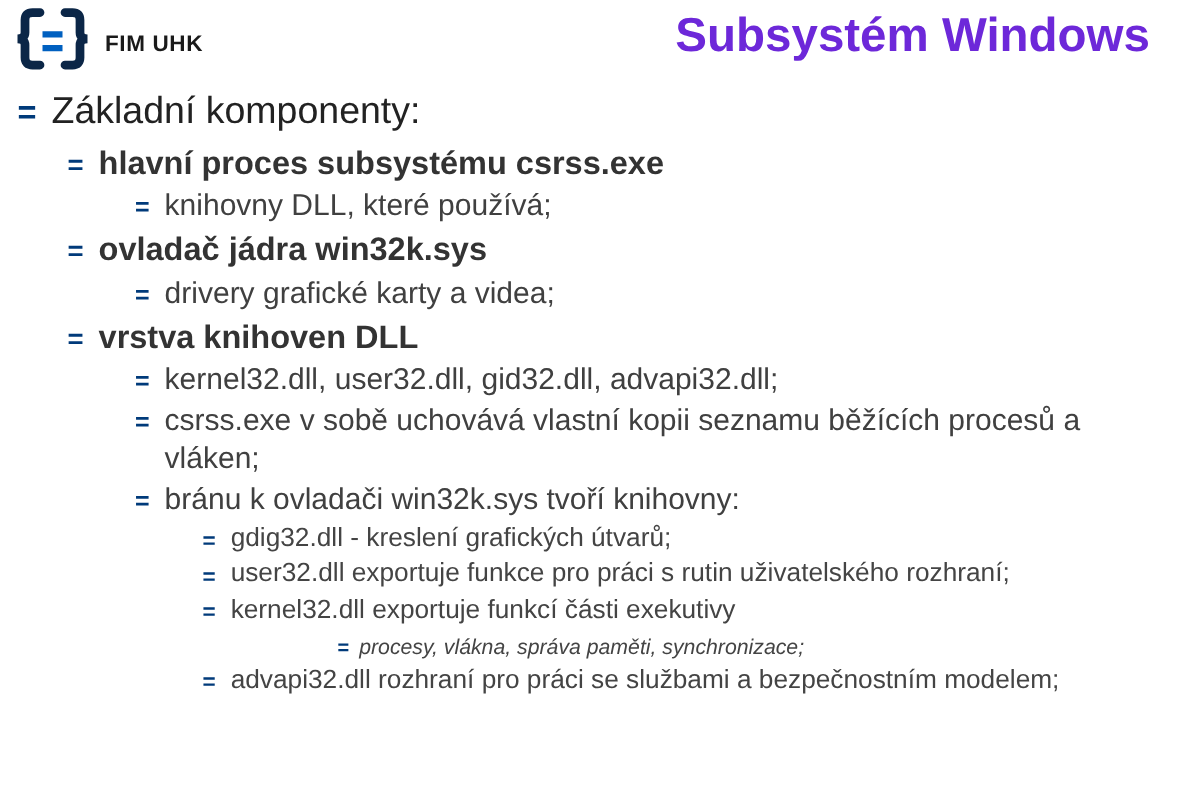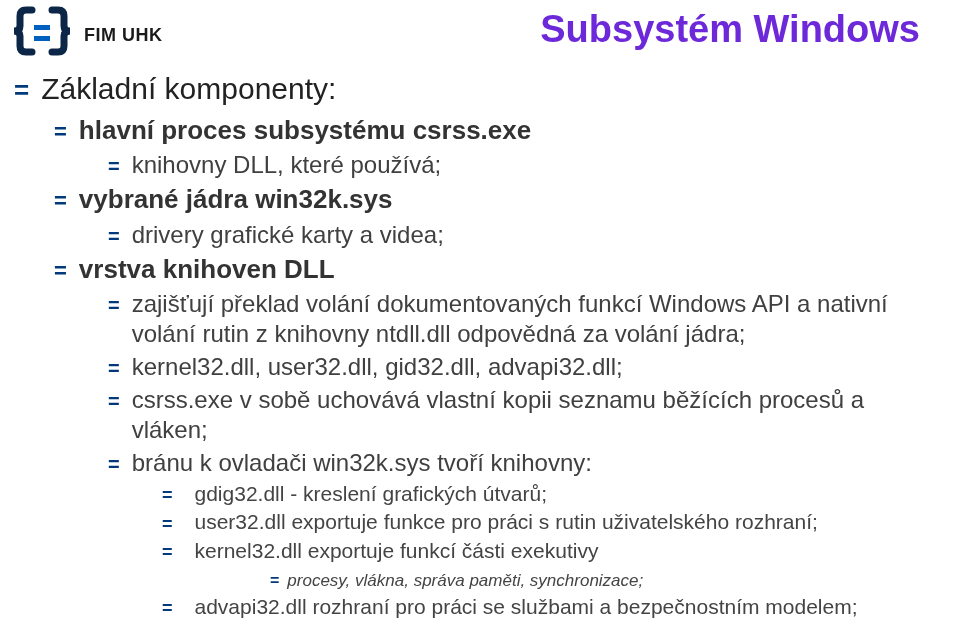--- a/index.html
+++ b/index.html
@@ -23,21 +23,21 @@
   .l0 .txt { font-size: 30px; color: #222; }
 
   .l1 { display: flex; align-items: baseline; gap: 12px; margin-left: 40px; margin-bottom: 4px; font-weight: bold; }
   .l1 .bullet::before { content: "="; color: #003a7a; font-weight: 700; font-size: 22px; line-height: 1; }
   .l1 .txt { font-size: 26px; color: #333; }
 
   .l2 { display: flex; align-items: baseline; gap: 12px; margin-left: 94px; margin-bottom: 3px; }
   .l2 .bullet::before { content: "="; color: #003a7a; font-weight: 700; font-size: 20px; line-height: 1; }
   .l2 .txt { font-size: 24px; color: #404040; }
 
-  .l3 { display: flex; align-items: flex-end; gap: 22px; margin-left: 148px; margin-bottom: 2px; }
+  .l3 { display: flex; align-items: flex-end; gap: 12px; margin-left: 148px; margin-bottom: 2px; }
   .l3 .bullet::before { content: "="; color: #003a7a; font-weight: 700; font-size: 18px; line-height: 1; }
   .l3 .txt { font-size: 21px; color: #444; }
 
   .l5 { display: flex; align-items: baseline; gap: 8px; margin-left: 256px; margin-bottom: 2px; }
   .l5 .bullet::before { content: "="; color: #003a7a; font-weight: 700; font-size: 16px; line-height: 1; }
   .l5 .txt { font-size: 17px; color: #444; font-style: italic; }
 
   .txt { line-height: 1.25; }
 </style>
 </head>
@@ -73,37 +73,33 @@
       <span class="txt">hlavní proces subsystému csrss.exe</span>
     </div>
 
     <div class="l2">
       <span class="bullet"></span>
       <span class="txt">knihovny DLL, které používá;</span>
     </div>
 
     <div class="l1">
       <span class="bullet"></span>
-      <span class="txt">vybrané jádra win32k.sys</span>
+      <span class="txt">ovladač jádra win32k.sys</span>
     </div>
 
     <div class="l2">
       <span class="bullet"></span>
       <span class="txt">drivery grafické karty a videa;</span>
     </div>
 
     <div class="l1">
       <span class="bullet"></span>
       <span class="txt">vrstva knihoven DLL</span>
     </div>
 
-    <div class="l2">
-      <span class="bullet"></span>
-      <span class="txt">zajišťují překlad volání dokumentovaných funkcí Windows API a nativní volání rutin z knihovny ntdll.dll odpovědná za volání jádra;</span>
-    </div>
 
     <div class="l2">
       <span class="bullet"></span>
       <span class="txt">kernel32.dll, user32.dll, gid32.dll, advapi32.dll;</span>
     </div>
 
     <div class="l2">
       <span class="bullet"></span>
       <span class="txt">csrss.exe v sobě uchovává vlastní kopii seznamu běžících procesů a vláken;</span>
     </div>

